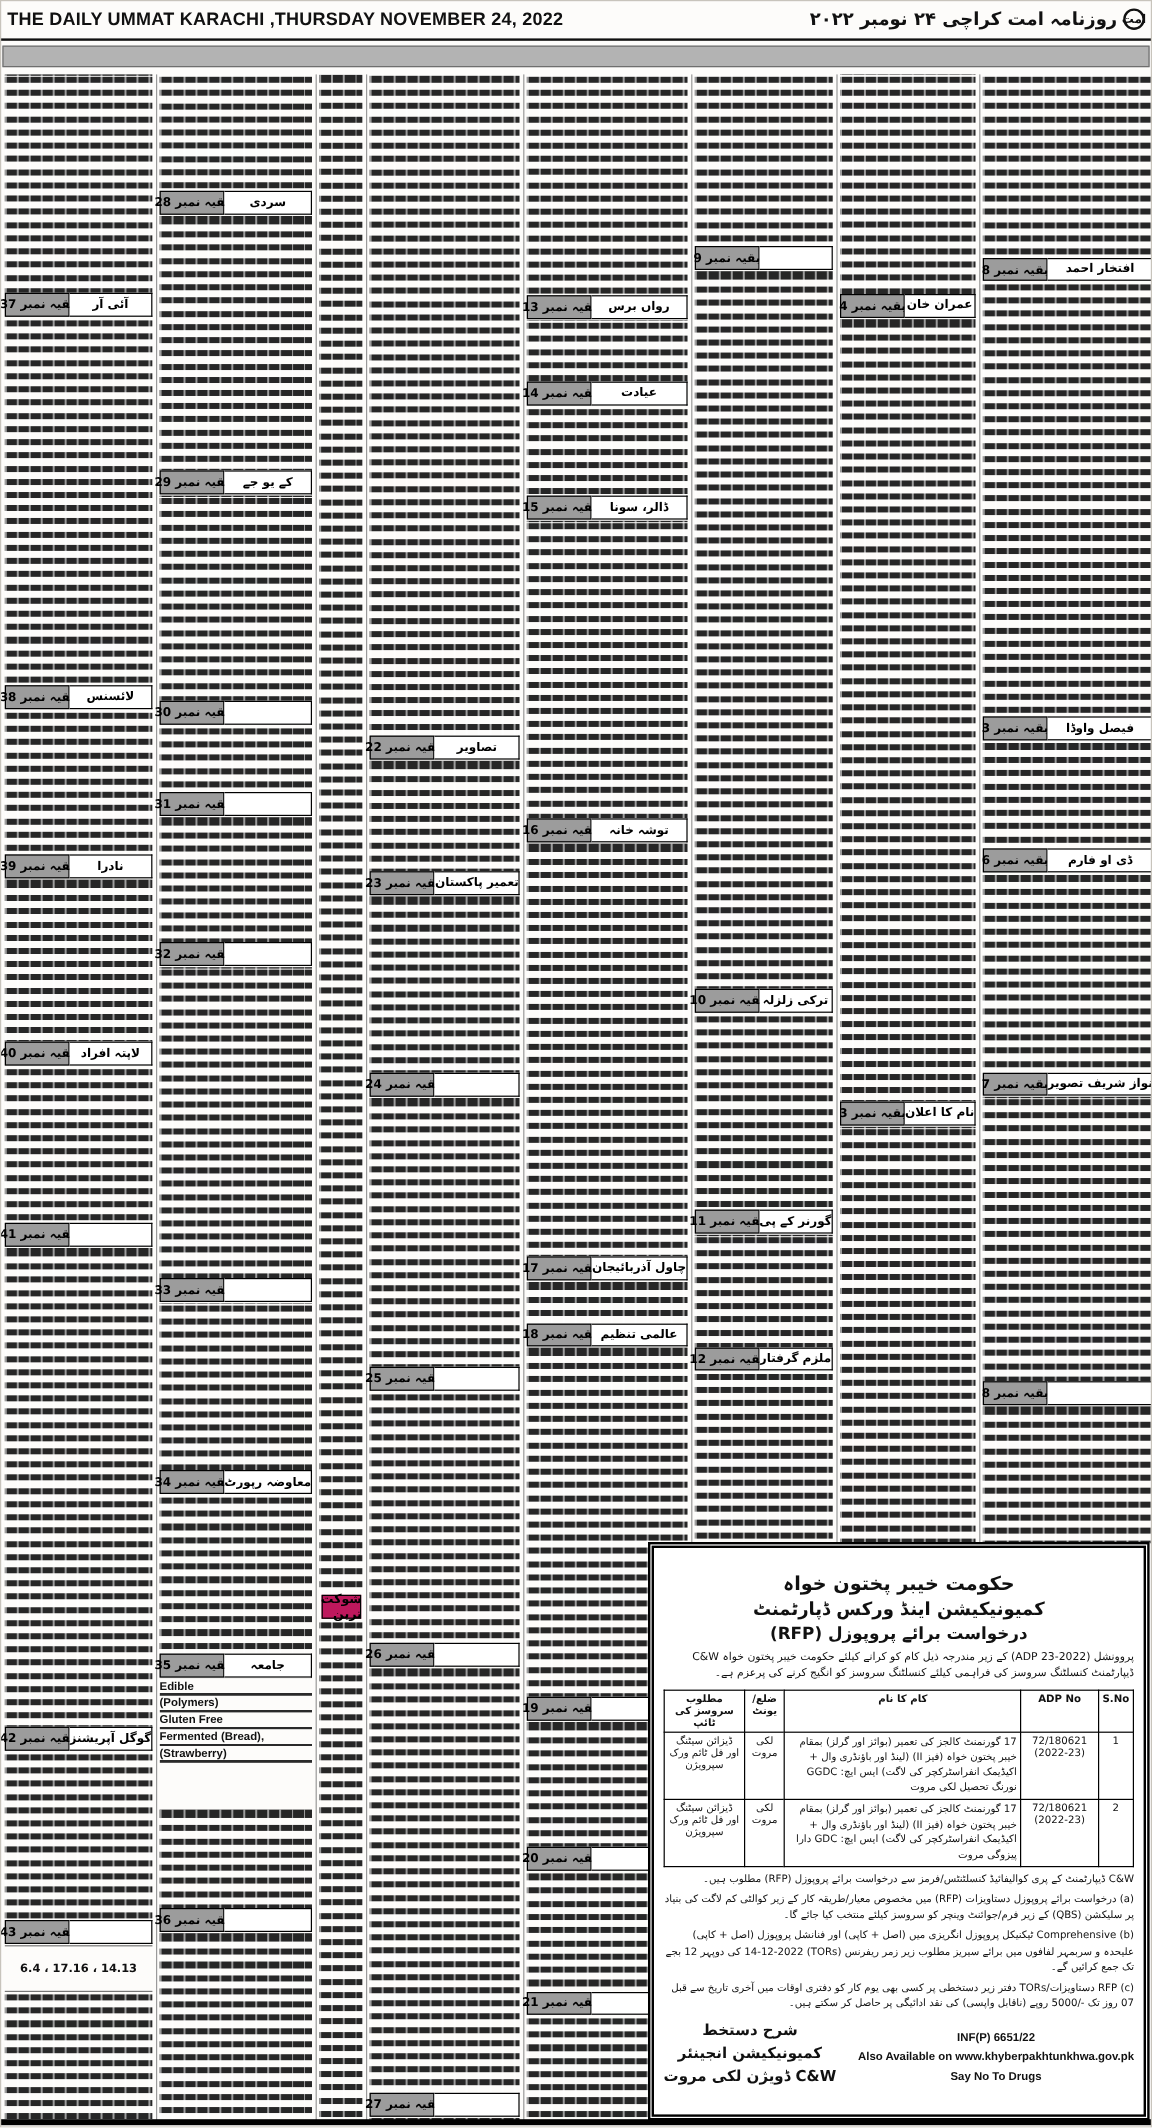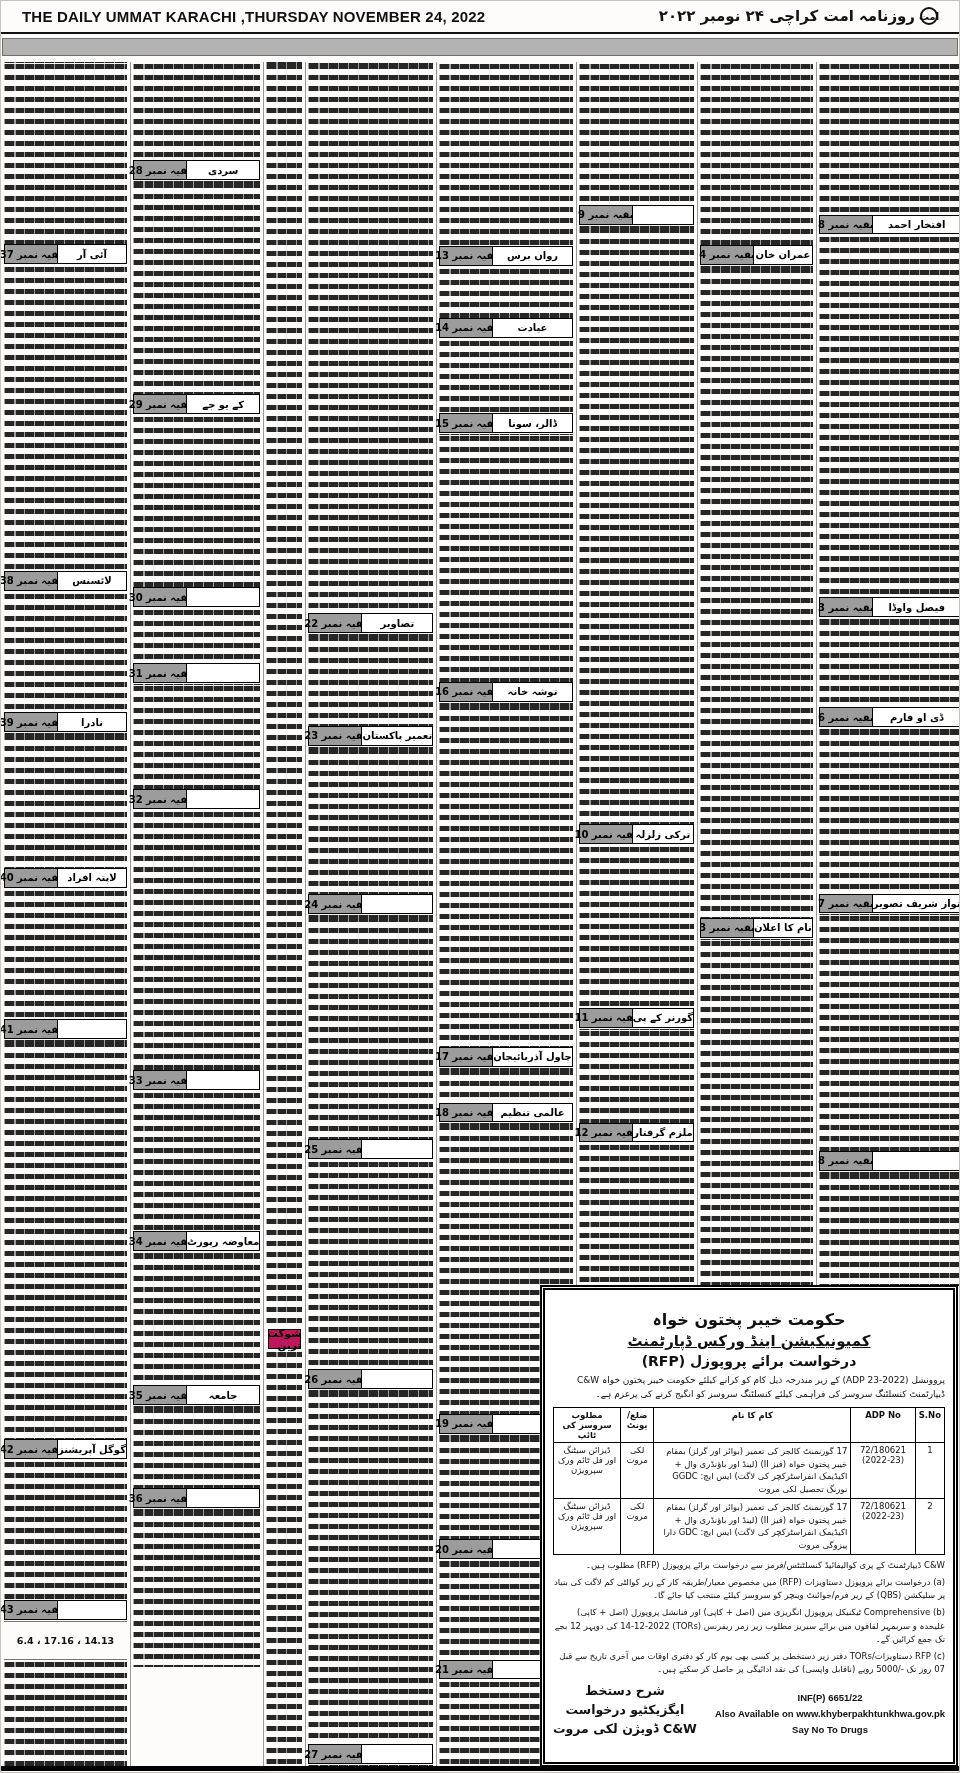--- a/index.html
+++ b/index.html
@@ -4,21 +4,21 @@
 <style>
   * { margin:0; padding:0; box-sizing:border-box; }
   html,body { width:960px; }
   body {
     width:960px; height:1773px; position:relative;
     background:#fdfcfa; overflow:hidden;
     font-family:"DejaVu Sans", sans-serif;
   }
   
   .masthead { position:absolute; top:0; left:0; width:960px; height:34px;
-    border-bottom:2px solid #111; display:flex; justify-content:space-between; align-items:center; padding:0 22px; }
+    border-bottom:2px solid #111; display:flex; justify-content:space-between; align-items:center; padding:0 6px; }
   .mast-left { font-family:"Liberation Sans", sans-serif; font-weight:bold; font-size:15px; letter-spacing:.2px; color:#111; }
   .mast-right { direction:rtl; display:flex; align-items:center; gap:5px; font-weight:bold; font-size:15px; color:#111; }
   .mast-logo { width:18px; height:18px; border:2px solid #111; border-radius:50%;
     display:flex; align-items:center; justify-content:center; font-size:10px; font-weight:bold; }
   .topbar { position:absolute; top:38px; left:2px; width:956px; height:18px;
     background:#b3b3b3; border:1px solid #6e6e6e; }
   
   .cols { position:absolute; top:62px; left:2px; width:956px; height:1706px;
     display:flex; flex-direction:row; gap:3px; }
   .col { flex:1 1 0; border-left:1px solid #9a9a9a; padding-left:2px; display:flex; flex-direction:column; }
@@ -42,21 +42,21 @@
     font-size:9.5px; font-weight:bold; color:#111; line-height:1.15; overflow:hidden; }
   .engblock div { padding:2px 0 1px;
     background:repeating-linear-gradient(180deg, transparent 0 12px, #2a2a2a 12px 16px); }
   .figline { width:100%; direction:rtl; font-size:9.5px; font-weight:bold; color:#111;
     display:flex; align-items:center; justify-content:center; letter-spacing:1px;
     border-top:1px solid #777; border-bottom:1px solid #777; }
   
   .tender { position:absolute; left:540px; top:1285px; width:418px; height:482px;
     background:#fff; border:5px double #000; padding:4px 8px; direction:rtl; color:#111; }
   .t-title1 { text-align:center; font-size:16px; font-weight:bold; margin-top:16px; }
-  .t-title2 { text-align:center; font-size:15px; font-weight:bold; margin-top:3px;text-decoration:underline; }
+  .t-title2 { text-align:center; font-size:15px; font-weight:bold; margin-top:3px; }
   .t-title3 { text-align:center; font-size:14px; font-weight:bold; margin-top:3px; }
   .t-intro { font-size:9px; line-height:1.55; text-align:right; margin-top:5px; }
   table.t-table { width:100%; border-collapse:collapse; margin-top:5px; }
   .t-table th, .t-table td { border:1px solid #000; font-size:8.5px; padding:2px 3px; vertical-align:top; }
   .t-table th { font-weight:bold; text-align:center; }
   .t-table td.c { text-align:center; }
   .t-table td.work { text-align:right; line-height:1.5; }
   .t-note { font-size:8.5px; line-height:1.55; text-align:right; margin-top:4px; }
   .t-bottom { display:flex; flex-direction:row; justify-content:space-between; align-items:flex-end; margin-top:6px; }
   .t-sig { text-align:center; font-weight:bold; font-size:12.5px; line-height:1.5; }
@@ -150,20 +150,27 @@
       </div>
       <div class="txt" style="height: 140px;"></div>
       <div class="badge">
         <div class="bnum">بقیہ نمبر 34</div>
         <div class="btitle">معاوضہ رپورٹ</div>
       </div>
       <div class="txt" style="height: 133px;"></div>
       <div class="badge">
         <div class="bnum">بقیہ نمبر 35</div>
         <div class="btitle">جامعہ</div>
+      </div>
+      <div class="engblock" style="height: 110px;">
+        <div>Edible</div>
+        <div>(Polymers)</div>
+        <div>Gluten Free</div>
+        <div>Fermented (Bread),</div>
+        <div>(Strawberry)</div>
       </div>
       <div class="txt" style="height: 82px;"></div>
       <div class="badge">
         <div class="bnum">بقیہ نمبر 36</div>
         <div class="btitle"></div>
       </div>
       <div class="txt" style="height: 158px;"></div>
     </div>
     <div class="col">
       <div class="txt" style="height: 1268px;"></div>
@@ -357,20 +364,20 @@
   <div class="t-note">(b) Comprehensive ٹیکنیکل پروپوزل انگریزی میں (اصل + کاپی) اور فنانشل پروپوزل (اصل + کاپی) علیحدہ و سربمہر لفافوں میں برائے سیریز مطلوب زیر زمر ریفرنس (TORs) 14-12-2022 کی دوپہر 12 بجے تک جمع کرائیں گے۔</div>
   <div class="t-note">(c) RFP دستاویزات/TORs دفتر زیر دستخطی پر کسی بھی یوم کار کو دفتری اوقات میں آخری تاریخ سے قبل 07 روز تک -/5000 روپے (ناقابل واپسی) کی نقد ادائیگی پر حاصل کر سکتے ہیں۔</div>
   <div class="t-bottom">
     <div class="t-inf">
       <div>INF(P) 6651/22</div>
       <div>Also Available on www.khyberpakhtunkhwa.gov.pk</div>
       <div>Say No To Drugs</div>
     </div>
     <div class="t-sig">
       <div>شرح دستخط</div>
-      <div>ایگزیکٹیو درخواست</div>
+      <div>کمیونیکیشن انجینئر</div>
       <div>C&amp;W ڈویژن لکی مروت</div>
     </div>
   </div>
 </div>
 
 <div class="botrule"></div>
 <div class="pageframe"></div>
 
 </body></html>

